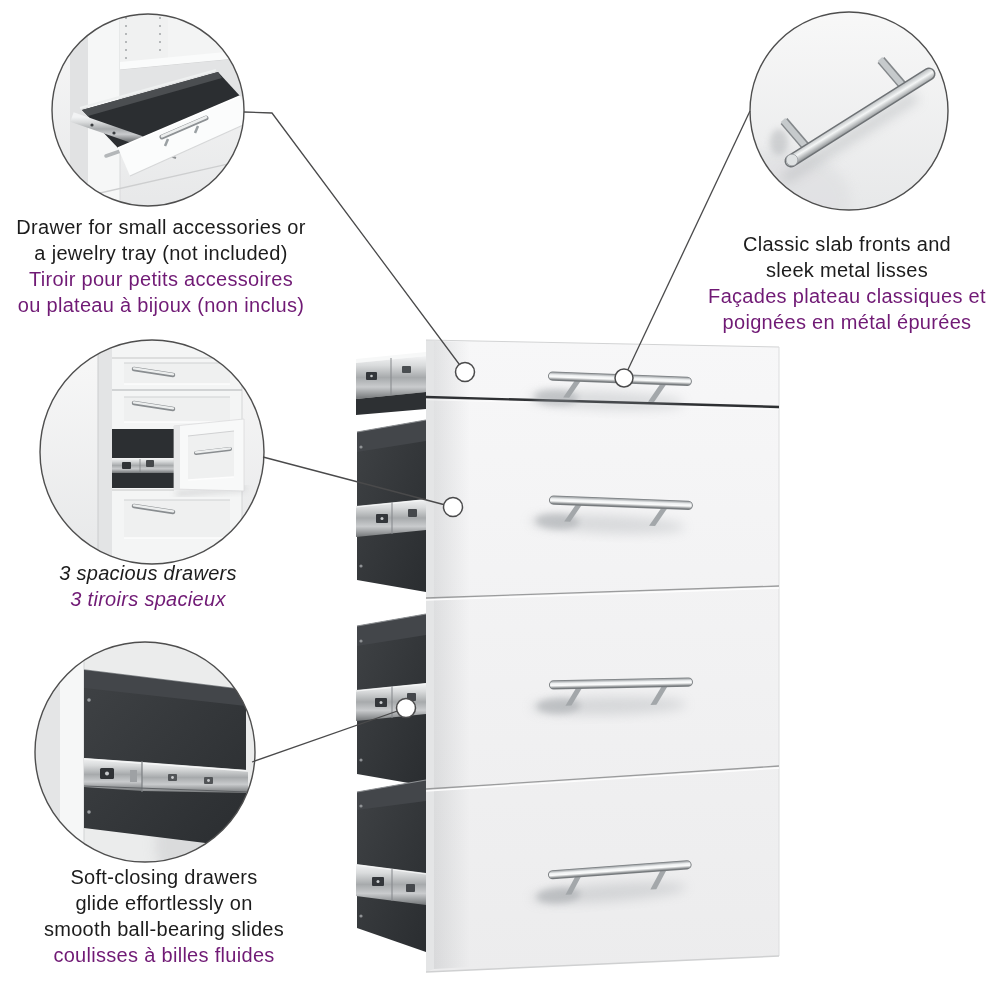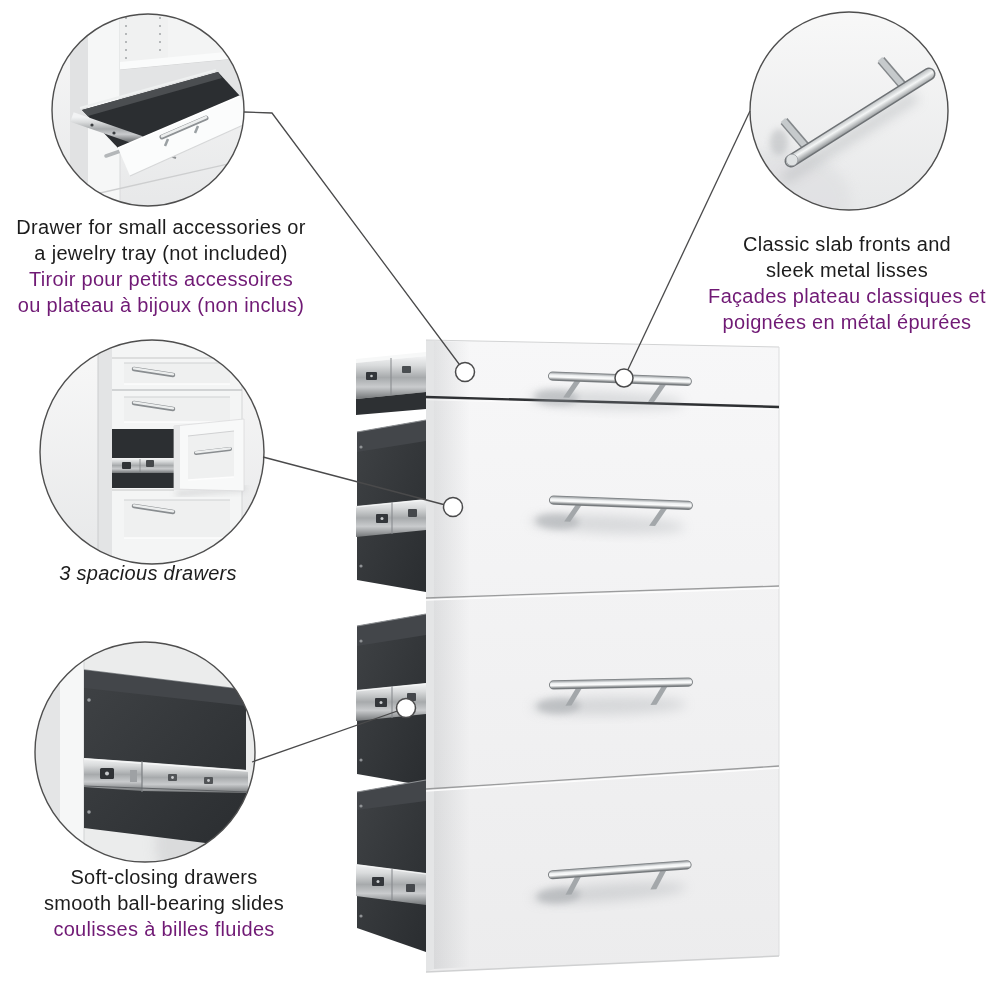--- a/index.html
+++ b/index.html
@@ -327,21 +327,23 @@
 
 <div class="caption" style="left:694px;top:219px;width:306px;margin-top:12px;">
   <div class="en">Classic slab fronts and</div>
   <div class="en">sleek metal lisses</div>
   <div class="fr">Façades plateau classiques et</div>
   <div class="fr">poignées en métal épurées</div>
 </div>
 
 <div class="caption" style="left:12px;top:560px;width:272px;font-style:italic;">
   <div class="en">3 spacious drawers</div>
+  <div class="fr">3 tiroirs spacieux</div>
 </div>
 
 <div class="caption" style="left:16px;top:864px;width:296px;">
   <div class="en">Soft-closing drawers</div>
+  <div class="en">glide effortlessly on</div>
   <div class="en">smooth ball-bearing slides</div>
   <div class="fr">coulisses à billes fluides</div>
 </div>
 
 </div>
 
 </body></html>

